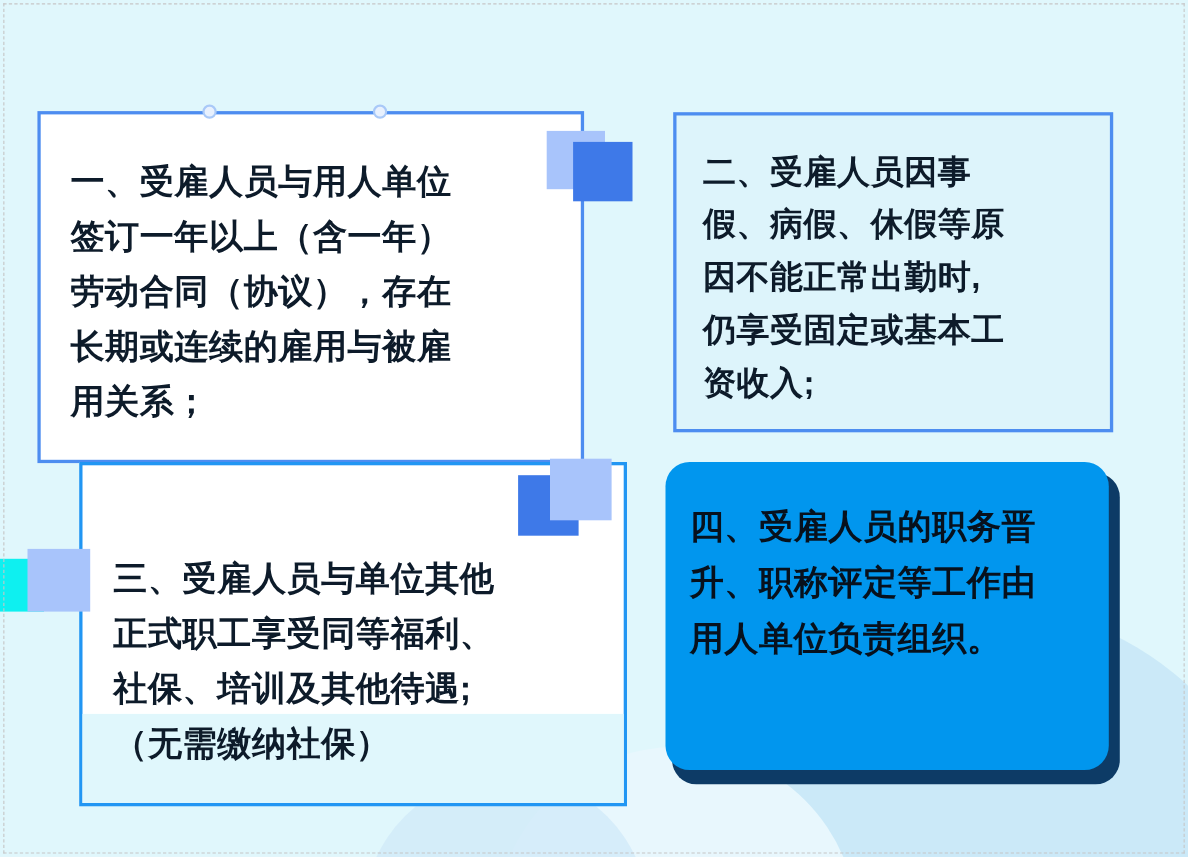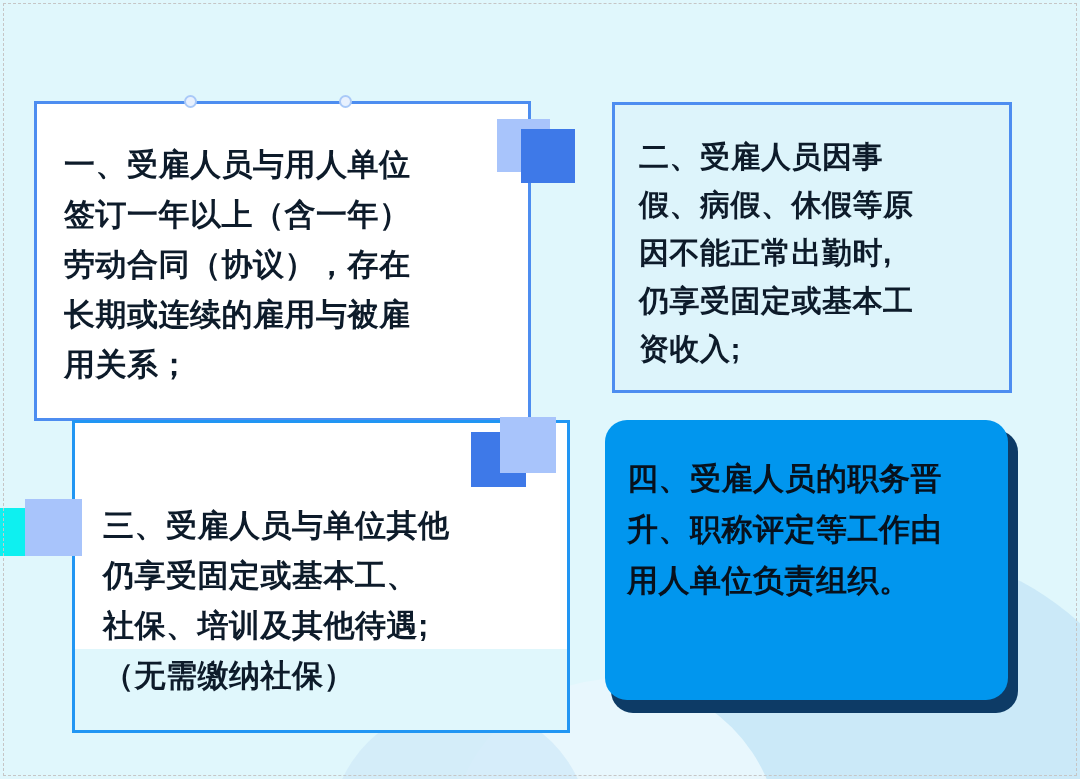--- a/index.html
+++ b/index.html
@@ -218,21 +218,21 @@
   </div>
   <div class="handle" style="left:184px; top:95px;"></div>
   <div class="handle" style="left:339px; top:95px;"></div>
 
   <div class="sq sq-lightblue" id="sqA-light"></div>
   <div class="sq sq-blue" id="sqA-blue"></div>
 
   <div id="box3">
     <div class="fill-lower"></div>
     <div class="boxtext">三、受雇人员与单位其他
-仍享受固定或基本工、
+正式职工享受同等福利、
 社保、培训及其他待遇;
 （无需缴纳社保）</div>
   </div>
 
   <div class="sq sq-blue" id="sqB-blue"></div>
   <div class="sq sq-lightblue" id="sqB-light"></div>
 
   <div class="sq sq-cyan" id="sqC-cyan"></div>
   <div class="sq sq-lightblue" id="sqC-light"></div>
 

